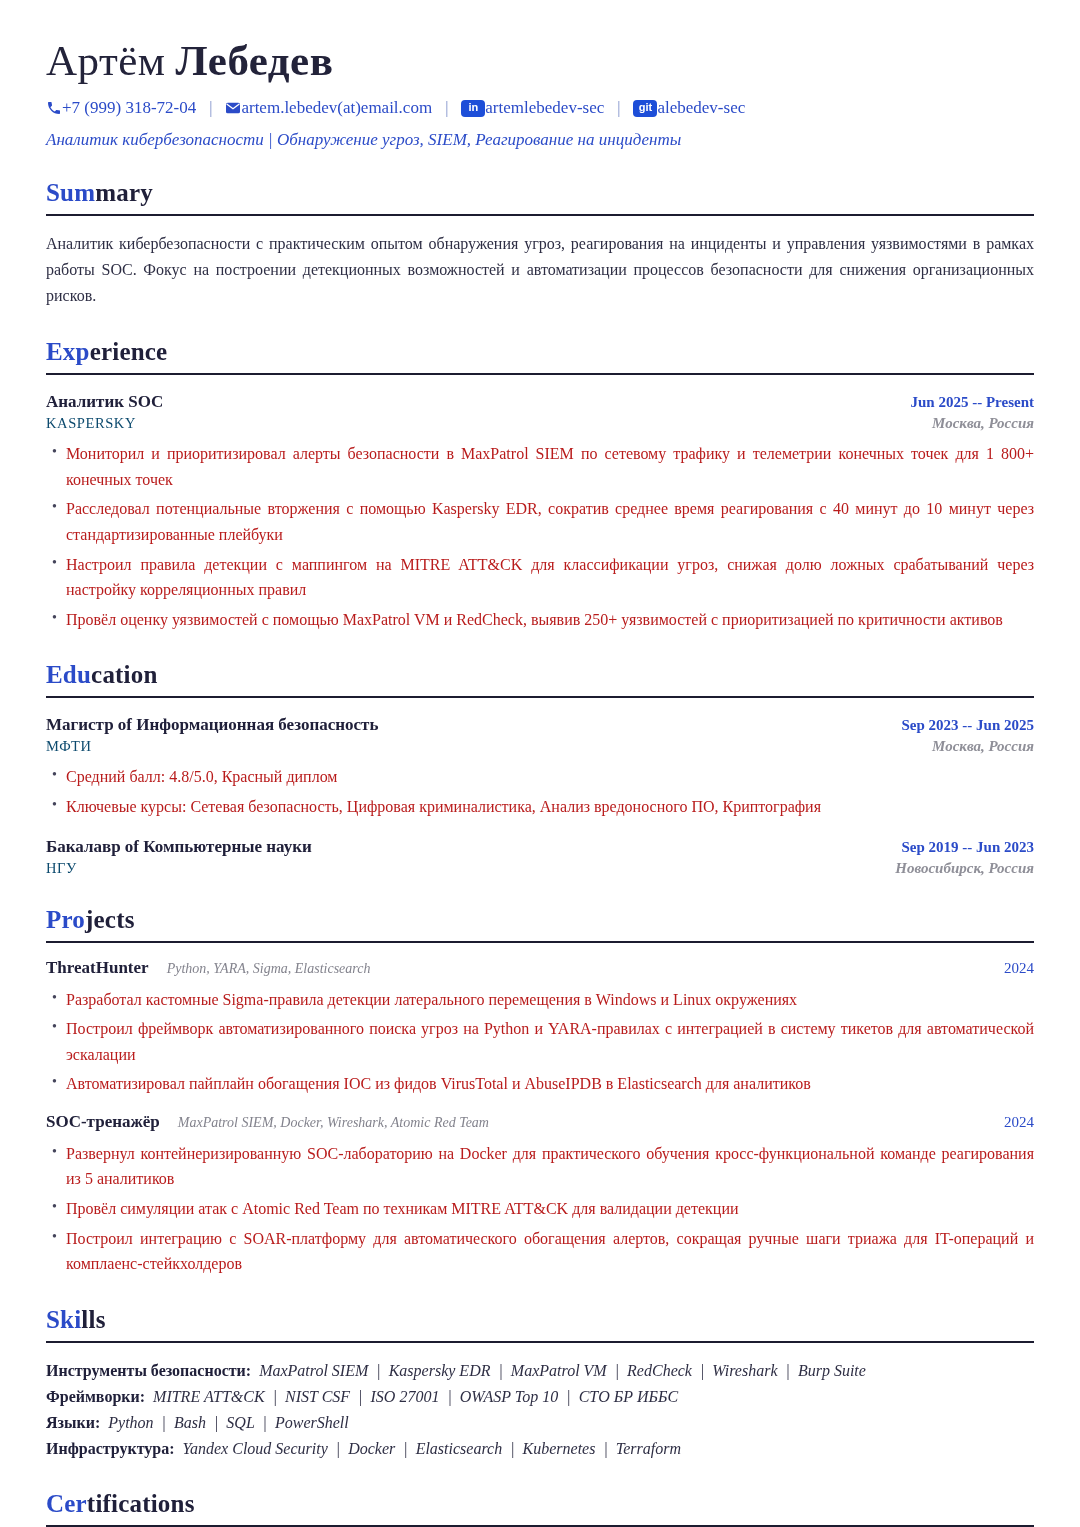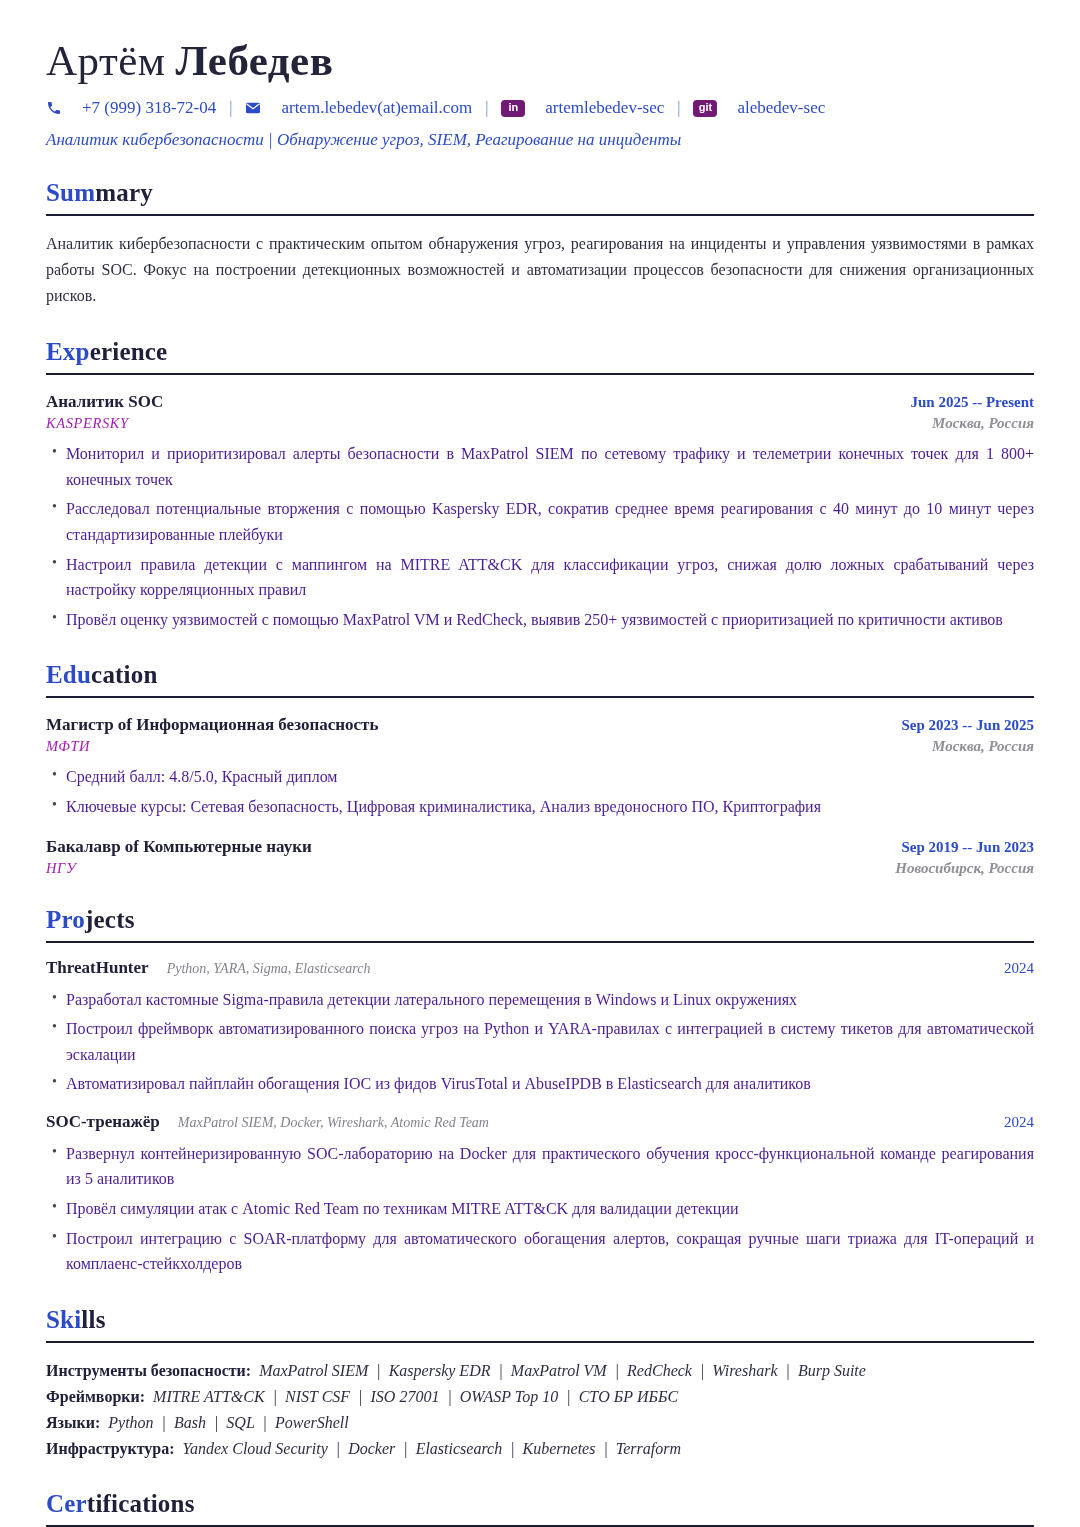--- a/index.html
+++ b/index.html
@@ -23,32 +23,32 @@
   }
   .name .last { font-weight: 700; margin-left: 10px; }
   .contact {
     display: flex;
     align-items: center;
     gap: 13px;
     margin-top: 13px;
     font-size: 17px;
     color: #2b4bc8;
   }
-  .citem { display: inline-flex; align-items: center; gap: 20px; }
+  .citem { display: inline-flex; align-items: center; gap: 0; }
   .sep::before { content: "|"; color: #7b8ec9; font-size: 16px; }
   .icon16 { width: 16px; height: 16px; display: inline-block; flex: 0 0 auto; }
   .badge {
     display: inline-flex;
     align-items: center;
     justify-content: center;
     min-width: 24px;
     height: 17px;
     padding: 1px 5px 2px 5px;
     border-radius: 4px;
-    background: #701a75;
+    background: #1d4ed8;
     color: #ffffff;
     font-family: "Liberation Sans", sans-serif;
     font-size: 11px;
     font-weight: 700;
     line-height: 1;
   }
   .tagline {
     margin-top: 12px;
     font-style: italic;
     font-size: 17px;
@@ -76,29 +76,29 @@
   .entry { margin-top: 17px; }
   .entry:first-of-type { margin-top: 17px; }
   .entry-head, .entry-sub, .proj-head {
     display: flex;
     justify-content: space-between;
     align-items: baseline;
   }
   .entry-title { font-weight: 700; font-size: 17px; color: #20203a; }
   .entry-date  { color: #2b4bc8; font-weight: 700; font-size: 15px; }
   .entry-sub { margin-top: 3px; }
-  .company { color: #a21caf; font-size: 14.5px; letter-spacing: 0.6px; font-style: italic; }
+  .company { color: #0c4a6e; font-size: 14.5px; letter-spacing: 0.6px; }
   .loc { color: #8f8f98; font-style: italic; font-size: 15px; font-weight: bold; }
   ul.bullets { list-style: none; margin-top: 9px; padding-left: 20px; }
   ul.bullets li {
     position: relative;
     text-align: justify;
     line-height: 1.6;
     margin-bottom: 4px;
-    color: #4c1d95;
+    color: #b91c1c;
   }
   ul.bullets li::before {
     content: "\2022";
     position: absolute;
     left: -14px;
     top: 0;
     color: #44445a;
     font-size: 14px;
   }
   

